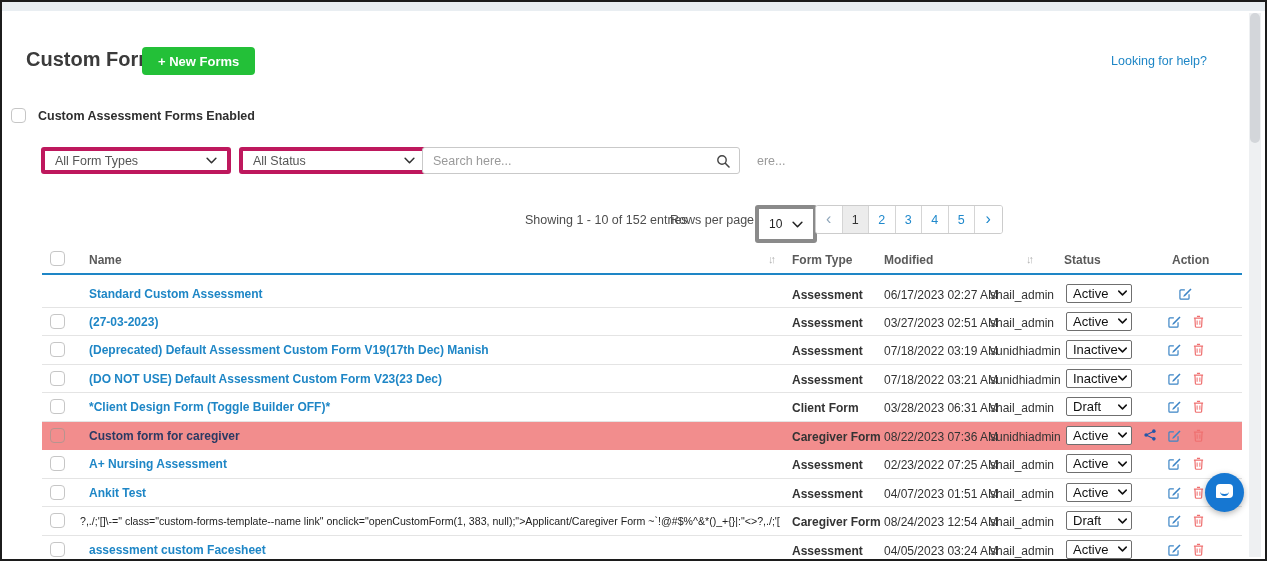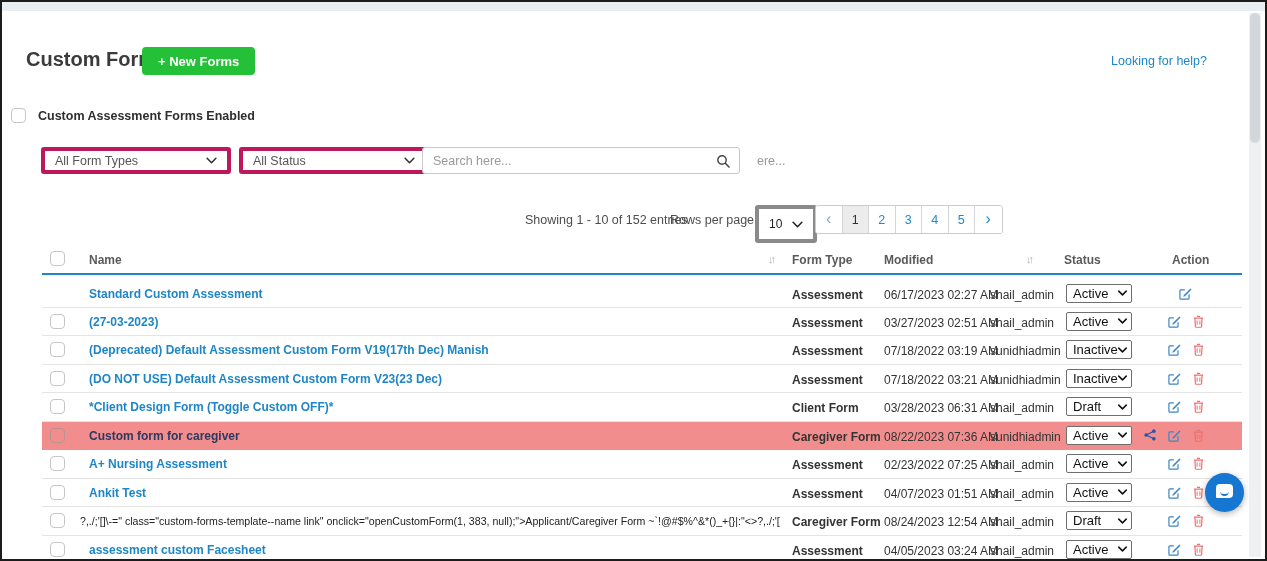--- a/index.html
+++ b/index.html
@@ -280,21 +280,21 @@
           <span class="ic">
             <svg width="11" height="13" viewBox="0 0 12 14">
               <path d="M1 3.3h10 M4.3 1.4h3.4 M2.1 3.3l.5 9a1.1 1.1 0 0 0 1.1 1h4.6a1.1 1.1 0 0 0 1.1-1l.5-9" fill="none" stroke="#ef7070" stroke-width="1.3"></path>
               <path d="M4.5 5.8v4.7 M7.5 5.8v4.7" stroke="#ef7070" stroke-width="1.1"></path>
             </svg>
           </span>
         </div>
       </div>
       <div class="row" style="top: 118.3px;">
         <span class="cb"></span>
-        <span class="c-name">*Client Design Form (Toggle Custom OFF)*</span>
+        <span class="c-name">*Client Design Form (Toggle Builder OFF)*</span>
         <span class="c-ft">Client Form</span>
         <span class="c-date">03/28/2023 06:31 AM</span>
         <span class="c-by">shail_admin</span>
         <div class="status-select">
           <span>Draft</span>
           <span class="chev">
             <svg width="9" height="6" viewBox="0 0 12 8">
               <path d="M1 1.5 6 6.5 11 1.5" fill="none" stroke="#111" stroke-width="2" stroke-linecap="round" stroke-linejoin="round"></path>
             </svg>
           </span>

